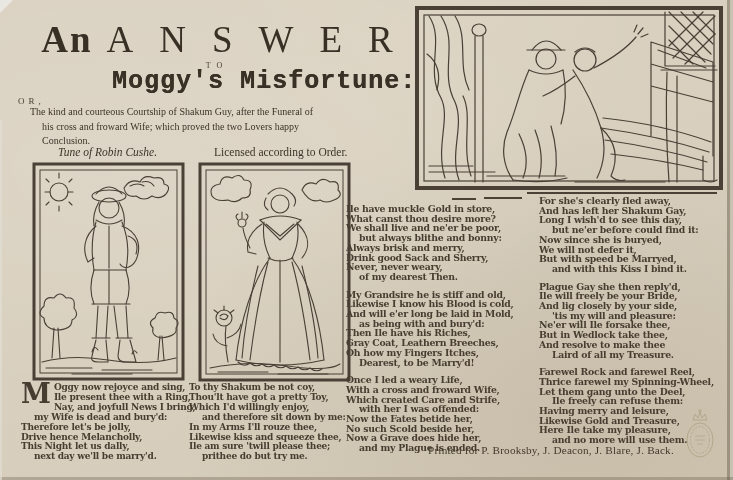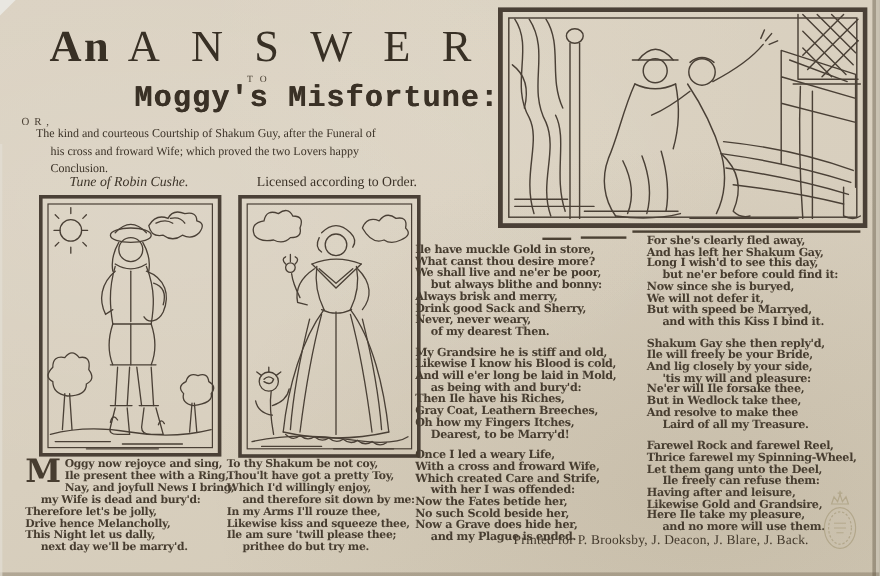--- a/index.html
+++ b/index.html
@@ -224,36 +224,36 @@
         <div class="vline">For she's clearly fled away,</div>
         <div class="vline">And has left her Shakum Gay,</div>
         <div class="vline">Long I wish'd to see this day,</div>
         <div class="vline">but ne'er before could find it:</div>
         <div class="vline">Now since she is buryed,</div>
         <div class="vline">We will not defer it,</div>
         <div class="vline">But with speed be Marryed,</div>
         <div class="vline">and with this Kiss I bind it.</div>
       </div>
     <div class="verse">
-        <div class="vline">Shakum Gay she then reply'd,</div>
+        <div class="vline">Plague Gay she then reply'd,</div>
         <div class="vline">Ile will freely be your Bride,</div>
         <div class="vline">And lig closely by your side,</div>
         <div class="vline">'tis my will and pleasure:</div>
         <div class="vline">Ne'er will Ile forsake thee,</div>
         <div class="vline">But in Wedlock take thee,</div>
         <div class="vline">And resolve to make thee</div>
         <div class="vline">Laird of all my Treasure.</div>
       </div>
     <div class="verse">
         <div class="vline">Farewel Rock and farewel Reel,</div>
         <div class="vline">Thrice farewel my Spinning-Wheel,</div>
         <div class="vline">Let them gang unto the Deel,</div>
         <div class="vline">Ile freely can refuse them:</div>
-        <div class="vline">Having after and leisure,</div>
-        <div class="vline">Likewise Gold and Grandsire,</div>
+        <div class="vline">Having merry and leisure,</div>
+        <div class="vline">Likewise Gold and Treasure,</div>
         <div class="vline">Here Ile take my pleasure,</div>
         <div class="vline">and no more will use them.</div>
       </div>
   </div>
 
   <div class="abs bl1">
     <span class="dropcap">M</span>
     <div class="verse">
         <div class="vline">Oggy now rejoyce and sing,</div>
         <div class="vline">Ile present thee with a Ring,</div>

